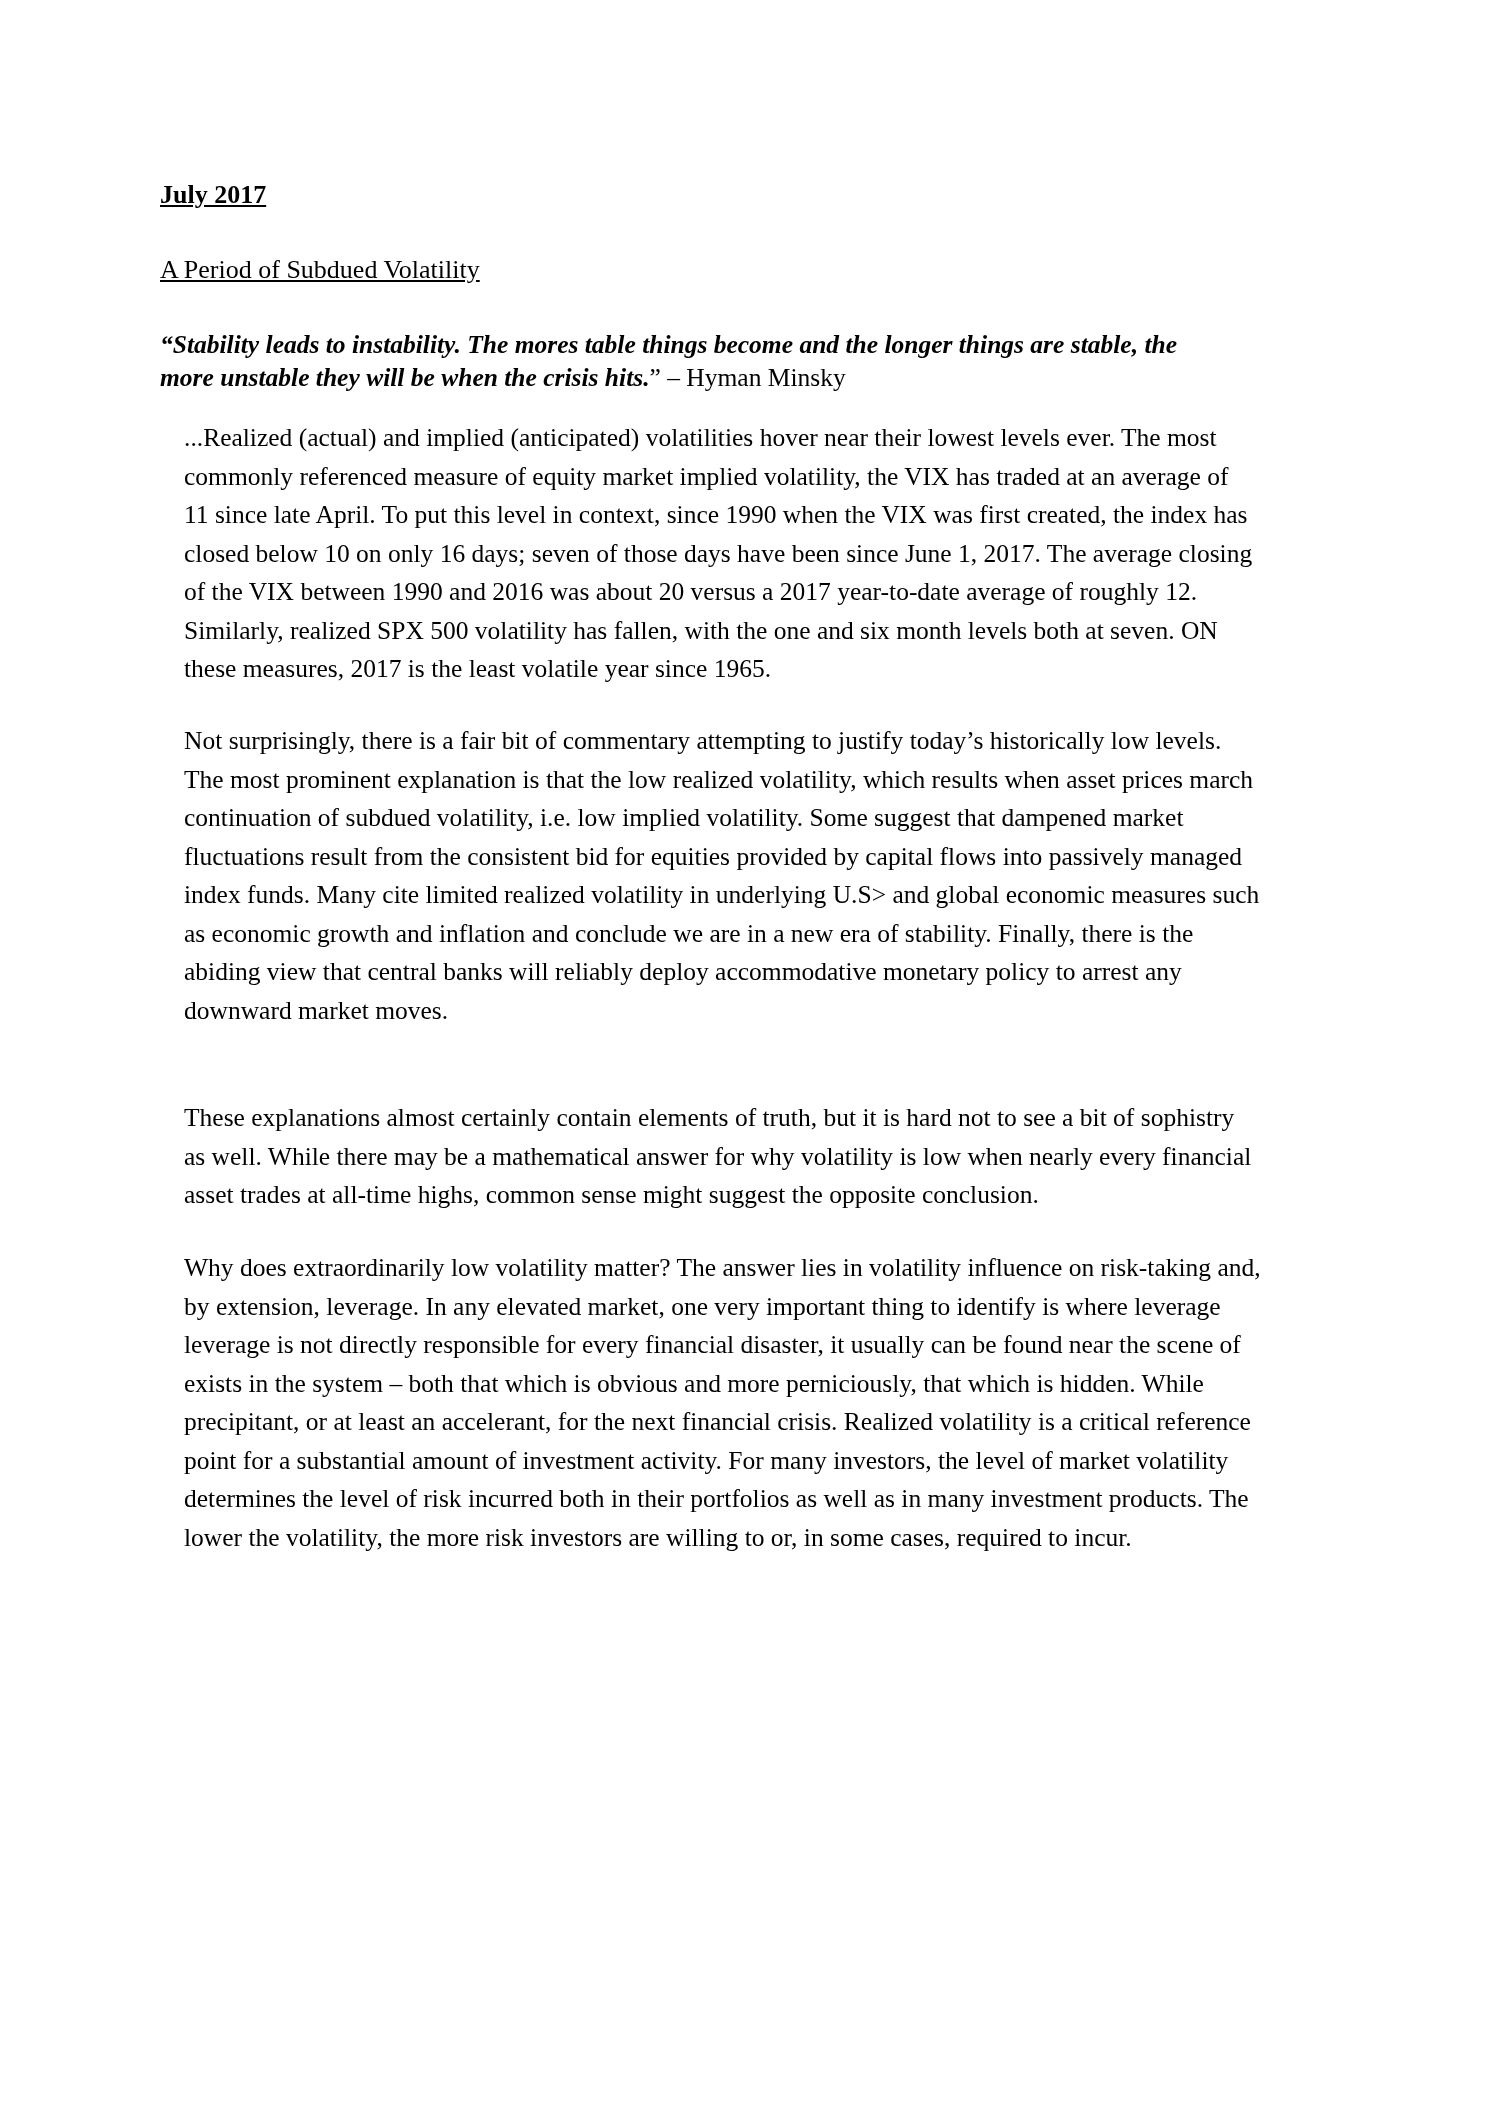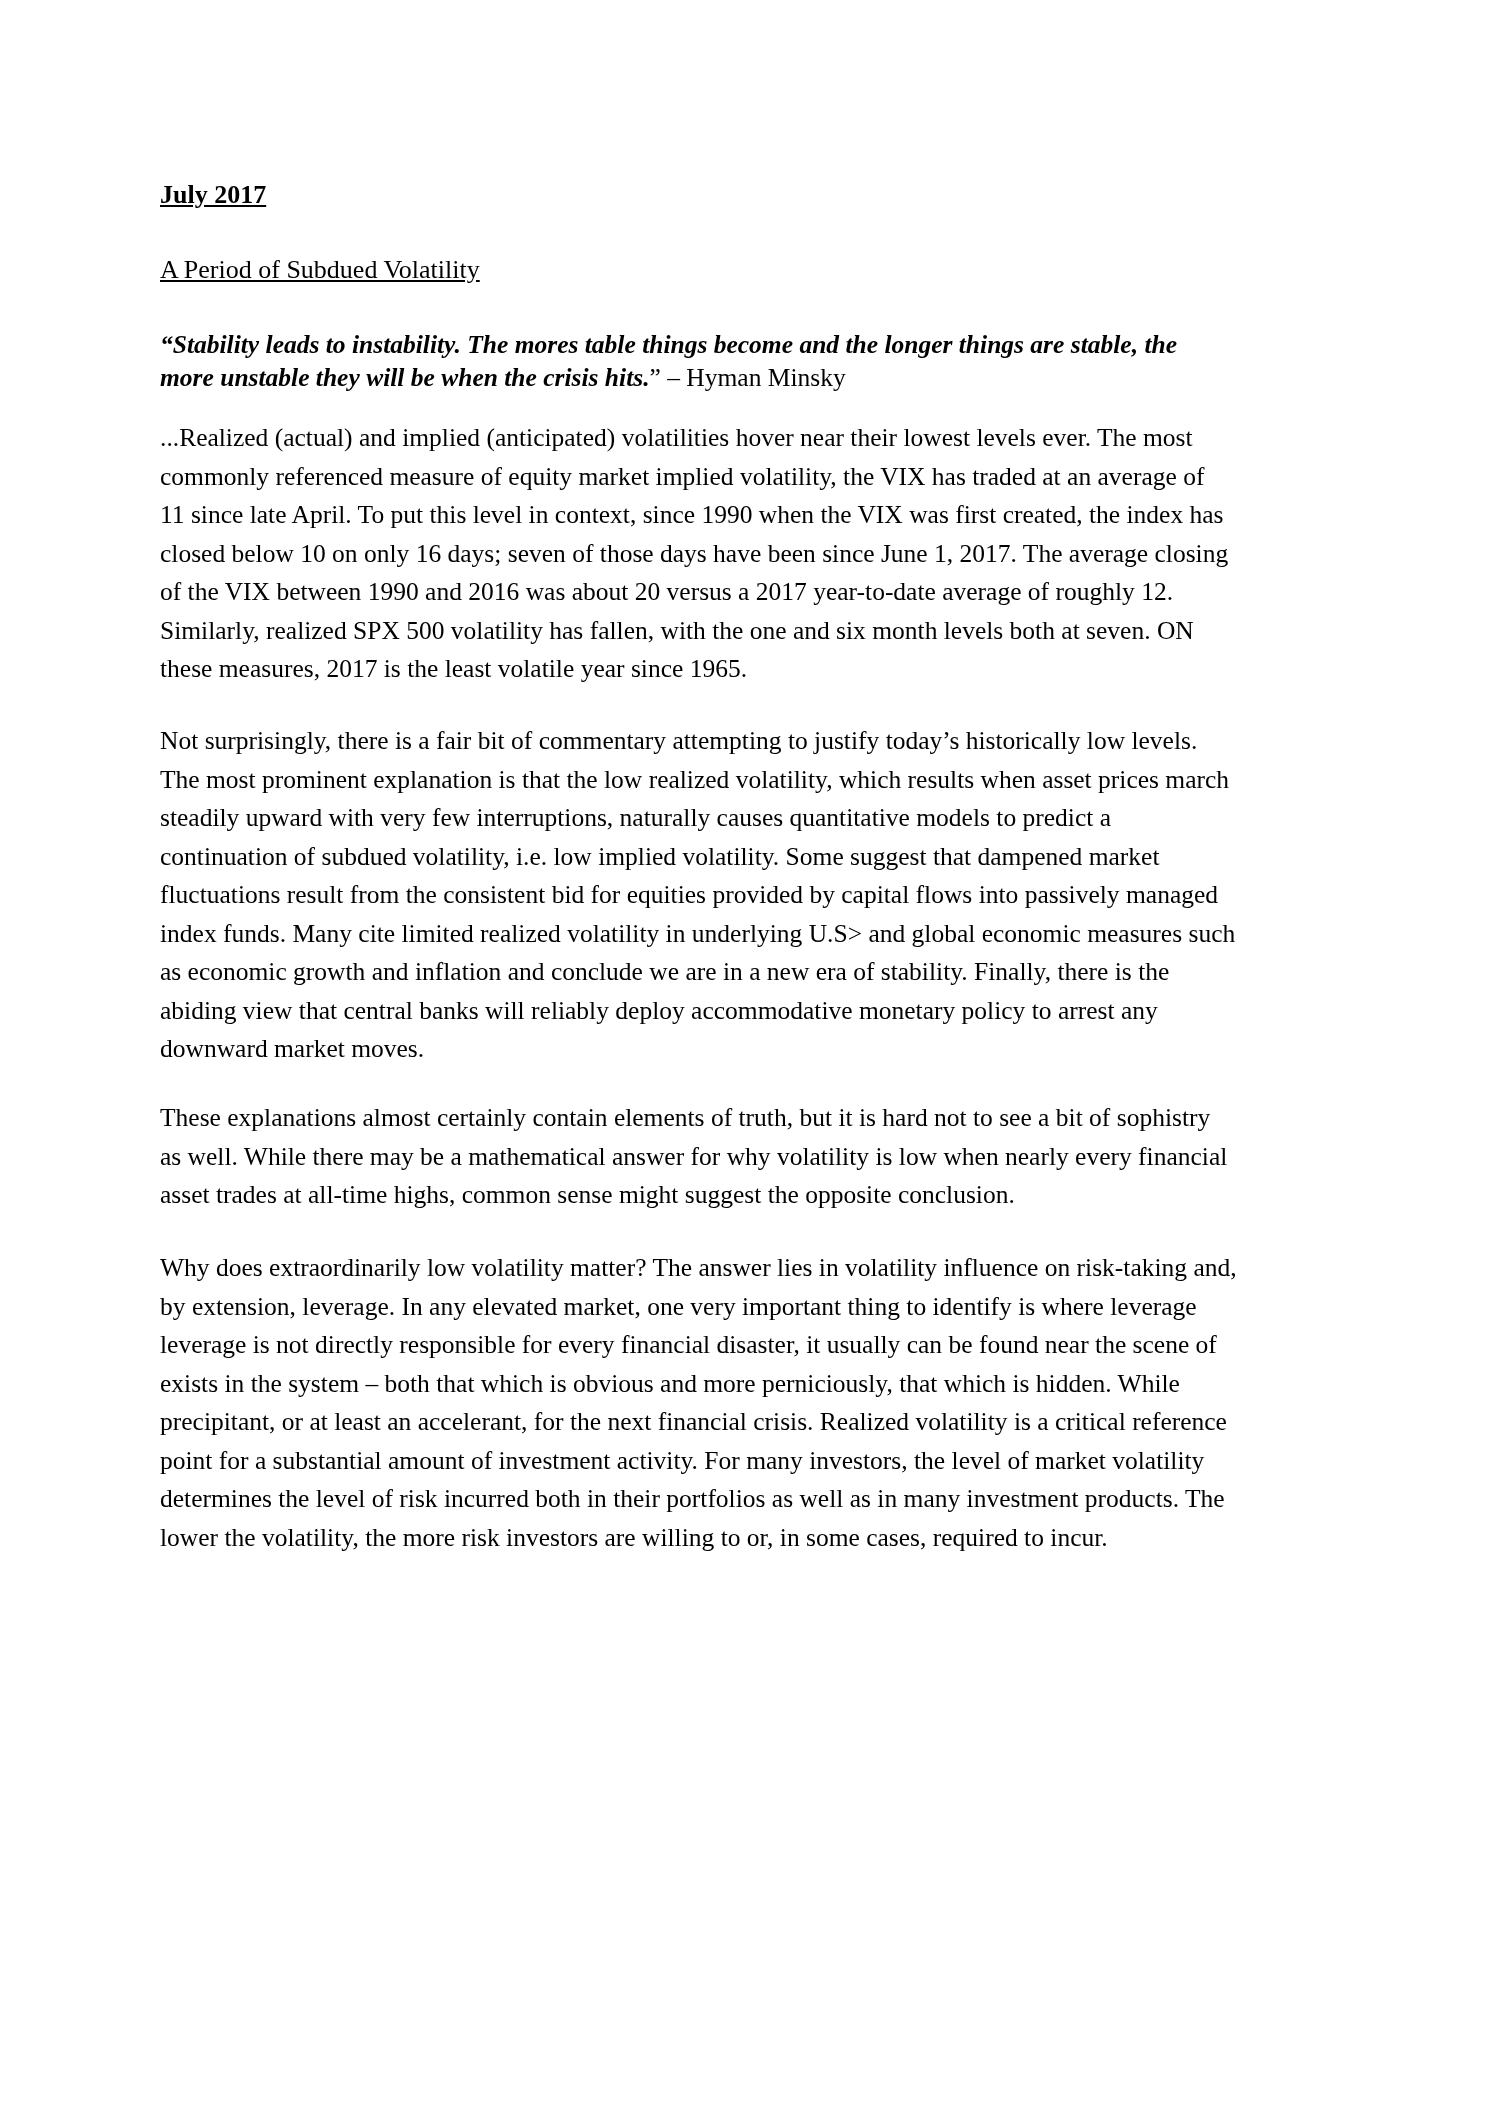--- a/index.html
+++ b/index.html
@@ -5,21 +5,21 @@
   html, body { margin: 0; padding: 0; background: #ffffff; }
   body { width: 1500px; height: 2122px; position: relative; overflow: hidden; }
   .page { position: absolute; left: 0; top: 0; width: 1500px; height: 1680px; background: #fff; }
   .doc { position: absolute; left: 160px; top: 0; width: 1140px; color: #000;
          font-family: "Liberation Serif", "DejaVu Serif", serif; }
   .date { position: absolute; top: 180px; font-size: 26px; font-weight: bold; text-decoration: underline; white-space: nowrap; }
   .title { position: absolute; top: 255px; font-size: 26px; text-decoration: underline; white-space: nowrap; }
   .quote { position: absolute; top: 328px; font-size: 25.5px; line-height: 33px; white-space: nowrap; }
   .quote .q { font-weight: bold; font-style: italic; margin-top: 16px; }
   .para { position: absolute; font-size: 25.5px; line-height: 38.5px; }
-  .para .line { display: block; white-space: nowrap; }
+  .para .line { display: block; white-space: nowrap; margin-left: 24px; }
   #p1 { top: 419px; }
   #p2 { top: 722px; }
   #p3 { top: 1099px; }
   #p4 { top: 1249px; }
 </style>
 </head>
 <body>
 
 <div class="page">
   <div class="doc">
@@ -37,21 +37,20 @@
       <span class="line">11 since late April. To put this level in context, since 1990 when the VIX was first created, the index has</span>
       <span class="line">closed below 10 on only 16 days; seven of those days have been since June 1, 2017. The average closing</span>
       <span class="line">of the VIX between 1990 and 2016 was about 20 versus a 2017 year-to-date average of roughly 12.</span>
       <span class="line">Similarly, realized SPX 500 volatility has fallen, with the one and six month levels both at seven. ON</span>
       <span class="line">these measures, 2017 is the least volatile year since 1965.</span>
     </div>
 
     <div class="para" id="p2">
       <span class="line">Not surprisingly, there is a fair bit of commentary attempting to justify today’s historically low levels.</span>
       <span class="line">The most prominent explanation is that the low realized volatility, which results when asset prices march</span>
-      <span class="line">steadily upward with very few interruptions, naturally causes quantitative models to predict a</span>
       <span class="line">continuation of subdued volatility, i.e. low implied volatility. Some suggest that dampened market</span>
       <span class="line">fluctuations result from the consistent bid for equities provided by capital flows into passively managed</span>
       <span class="line">index funds. Many cite limited realized volatility in underlying U.S&gt; and global economic measures such</span>
       <span class="line">as economic growth and inflation and conclude we are in a new era of stability. Finally, there is the</span>
       <span class="line">abiding view that central banks will reliably deploy accommodative monetary policy to arrest any</span>
       <span class="line">downward market moves.</span>
     </div>
 
     <div class="para" id="p3">
       <span class="line">These explanations almost certainly contain elements of truth, but it is hard not to see a bit of sophistry</span>

